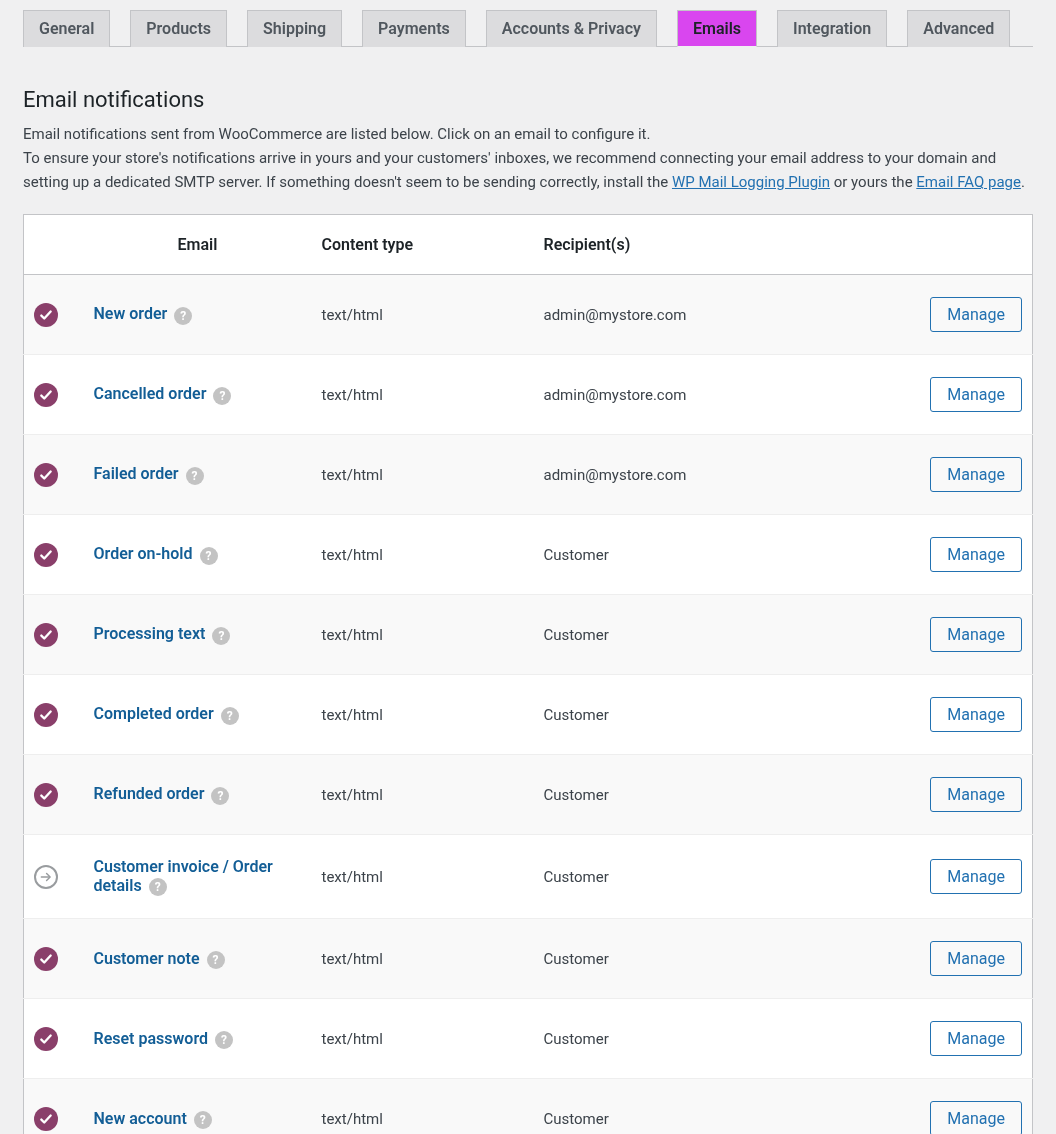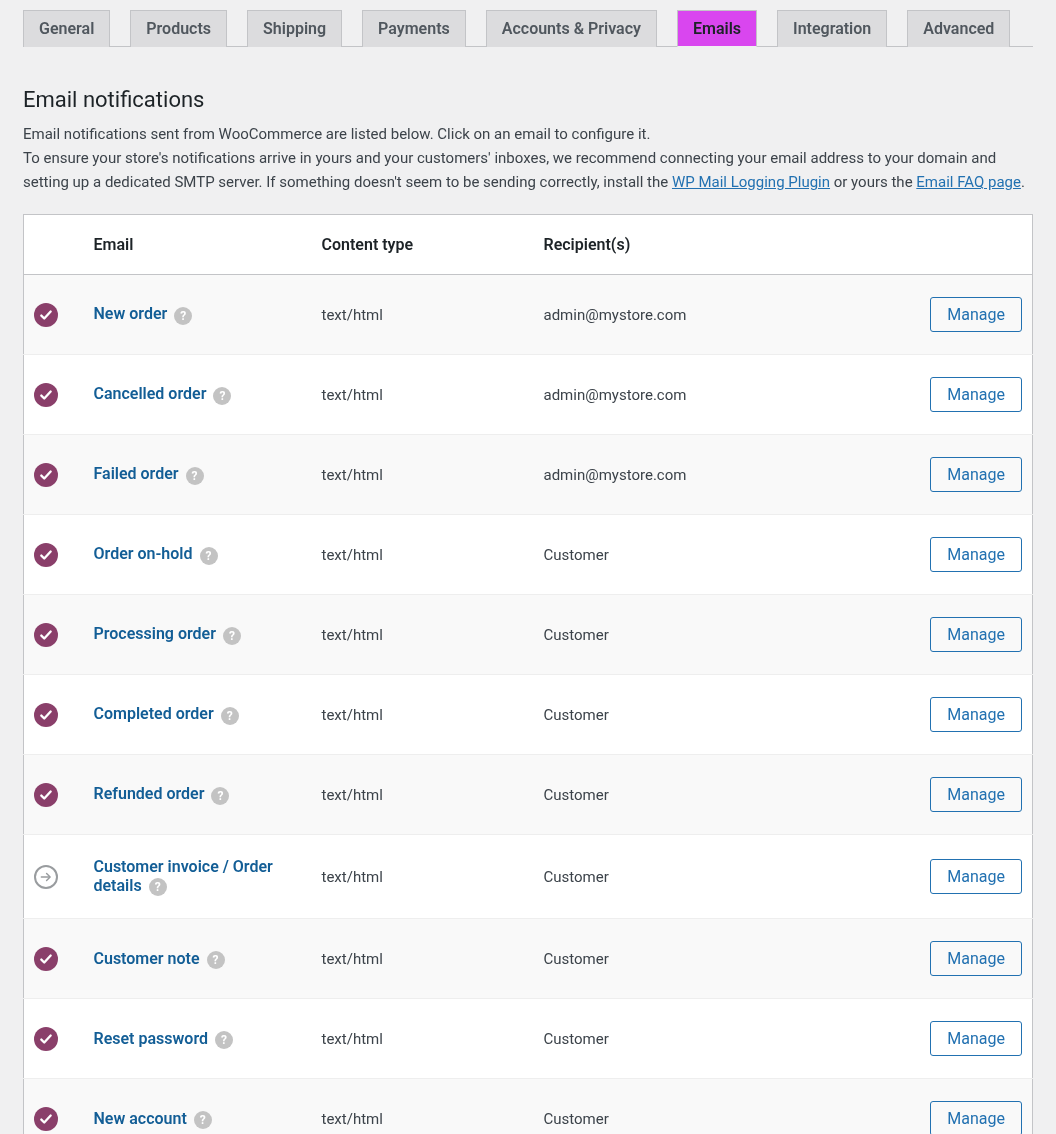--- a/index.html
+++ b/index.html
@@ -64,21 +64,21 @@
   }
   table.emails thead th {
     text-align: left;
     font-size: 16px;
     font-weight: 600;
     color: #1d2327;
     padding: 20px 10px;
     border-bottom: 1px solid #c3c4c7;
   }
   table.emails thead th.col-status { width: 60px; padding-left: 18px;}
-  table.emails thead th.col-email { width: 228px; }
+  table.emails thead th.col-email { width: 228px; text-align: center; }
   table.emails thead th.col-ctype { width: 222px; }
   table.emails thead th.col-recip { }
   table.emails thead th.col-action { width: 120px; padding-right: 18px;}
   table.emails tbody tr {
     border-bottom: 1px solid #eeeeee;
   }
   table.emails tbody tr:last-child { border-bottom: none; }
   table.emails tbody tr:nth-child(odd) { background: #f9f9f9; }
   table.emails tbody tr:nth-child(even) { background: #ffffff; }
   table.emails tbody td {
@@ -219,21 +219,21 @@
           <td class="col-ctype">text/html</td>
           <td class="col-recip">Customer</td>
           <td class="col-action"><button class="btn-manage">Manage</button></td>
         </tr>
         <tr>
           <td class="col-status"><span class="status-icon">
               <svg viewBox="0 0 24 24" fill="none" stroke="currentColor" stroke-width="4" stroke-linecap="round" stroke-linejoin="round">
                 <polyline points="4 13 9 18 20 6"></polyline>
               </svg>
             </span></td>
-          <td class="col-email"><a class="email-name">Processing order</a><span class="help-icon">?</span></td>
+          <td class="col-email"><a class="email-name">Processing text</a><span class="help-icon">?</span></td>
           <td class="col-ctype">text/html</td>
           <td class="col-recip">Customer</td>
           <td class="col-action"><button class="btn-manage">Manage</button></td>
         </tr>
         <tr>
           <td class="col-status"><span class="status-icon">
               <svg viewBox="0 0 24 24" fill="none" stroke="currentColor" stroke-width="4" stroke-linecap="round" stroke-linejoin="round">
                 <polyline points="4 13 9 18 20 6"></polyline>
               </svg>
             </span></td>

